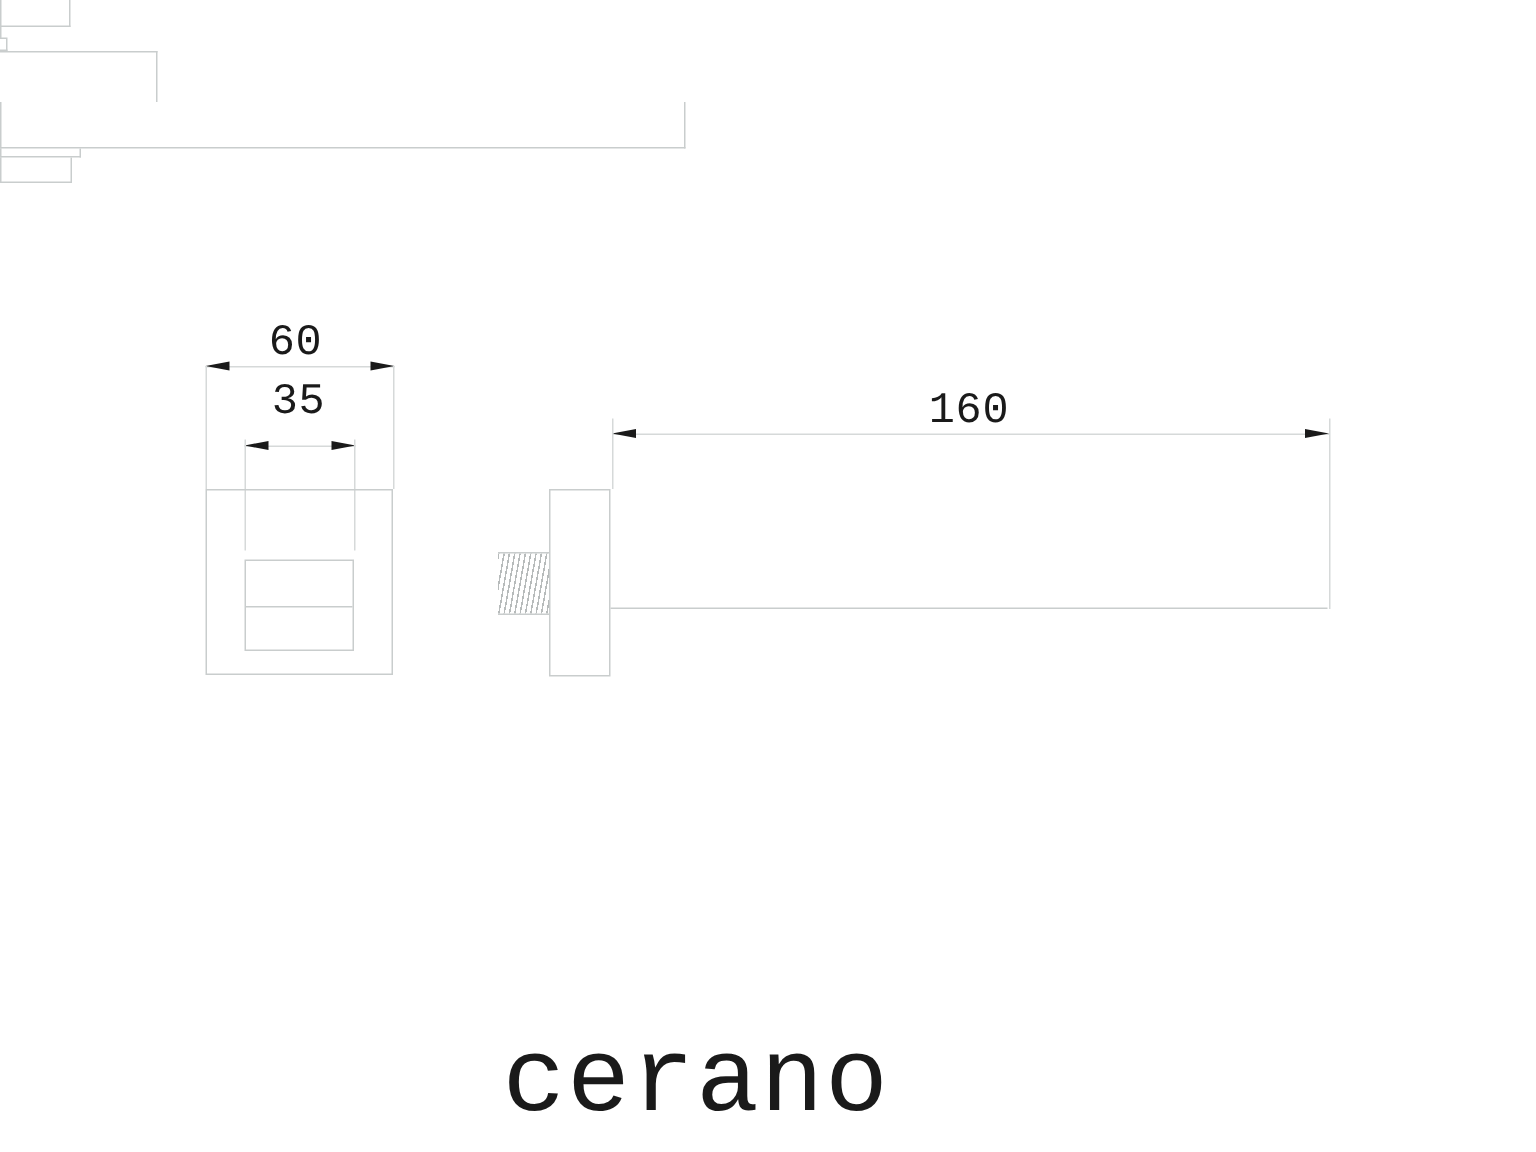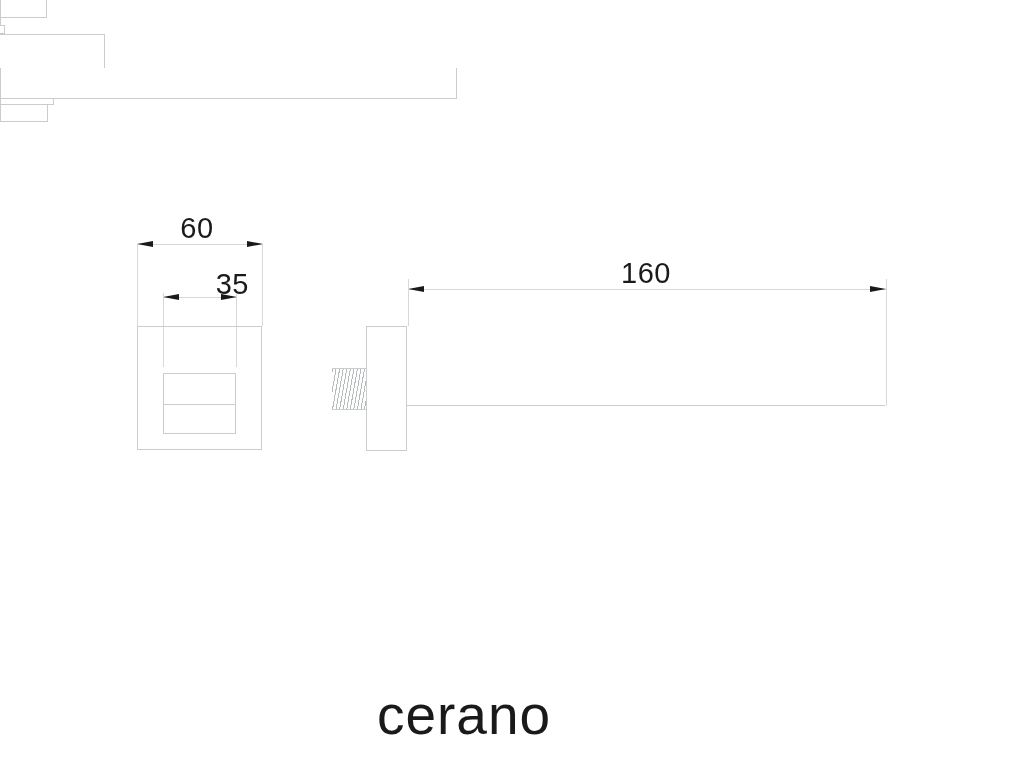--- a/index.html
+++ b/index.html
@@ -10,21 +10,21 @@
     --thread: #b7bbbb;
   }
   * { margin: 0; padding: 0; box-sizing: border-box; }
   html, body { background: var(--background); }
   .canvas {
     position: relative;
     width: 928px;
     height: 768px;
     background: var(--background);
     overflow: hidden;
-    font-family: Liberation Sans, sans-serif;
+    font-family: Liberation Mono, monospace;
   }
   
   .ln  { position: absolute; background: var(--line); }
   .dln { position: absolute; background: var(--dimension-line); }
   
   .rect { position: absolute; border: 1px solid var(--line); background: transparent; }
   .fill { background: var(--background); }
   .b-lrb { border: 1px solid var(--line); border-top: none; background: transparent; }
   .b-lb  { border-left: 1px solid var(--line); border-bottom: 1px solid var(--line); background: transparent; }
   .b-rb  { border-right: 1px solid var(--line); border-bottom: 1px solid var(--line); background: transparent; }
@@ -55,42 +55,42 @@
       100deg,
       var(--thread) 0px, var(--thread) 1px,
       transparent 1px, transparent 3.5px
     );
   }
   .logo {
     position: absolute;
     left: 0; right: 0;
     top: 688px;
     text-align: center;
-    font-size: 55px;
+    font-size: 70px;
     line-height: 1;
     font-weight: 300;
     letter-spacing: 1px;
     color: var(--text);
   }
 </style>
 </head>
 <body>
 
 <div class="canvas">
 
   <div>
 
     <div class="dim-text" style="left:147px; top:214px;">60</div>
     <div class="dln" style="left:137px; top:244px; width:126px; height:1px;"></div>
     <div class="arr-l" style="left:137px; top:241px;"></div>
     <div class="arr-r" style="left:247px; top:241px;"></div>
     <div class="dln" style="left:137px; top:244px; width:1px; height:82px;"></div>
     <div class="dln" style="left:262px; top:244px; width:1px; height:82px;"></div>
 
-    <div class="dim-text" style="left:149px; top:270px;text-align:right;">35</div>
+    <div class="dim-text" style="left:149px; top:253px;">35</div>
     <div class="dln" style="left:163px; top:297px; width:74px; height:1px;"></div>
     <div class="arr-l" style="left:163px; top:294px;"></div>
     <div class="arr-r" style="left:221px; top:294px;"></div>
     <div class="dln" style="left:163px; top:293px; width:1px; height:74px;"></div>
     <div class="dln" style="left:236px; top:293px; width:1px; height:74px;"></div>
 
     <div class="rect" style="left:137px; top:326px; width:125px; height:124px;"></div>
 
     <div class="rect" style="left:163px; top:373px; width:73px; height:61px;"></div>
     <div class="ln" style="left:164px; top:404px; width:71px; height:1px;"></div>

